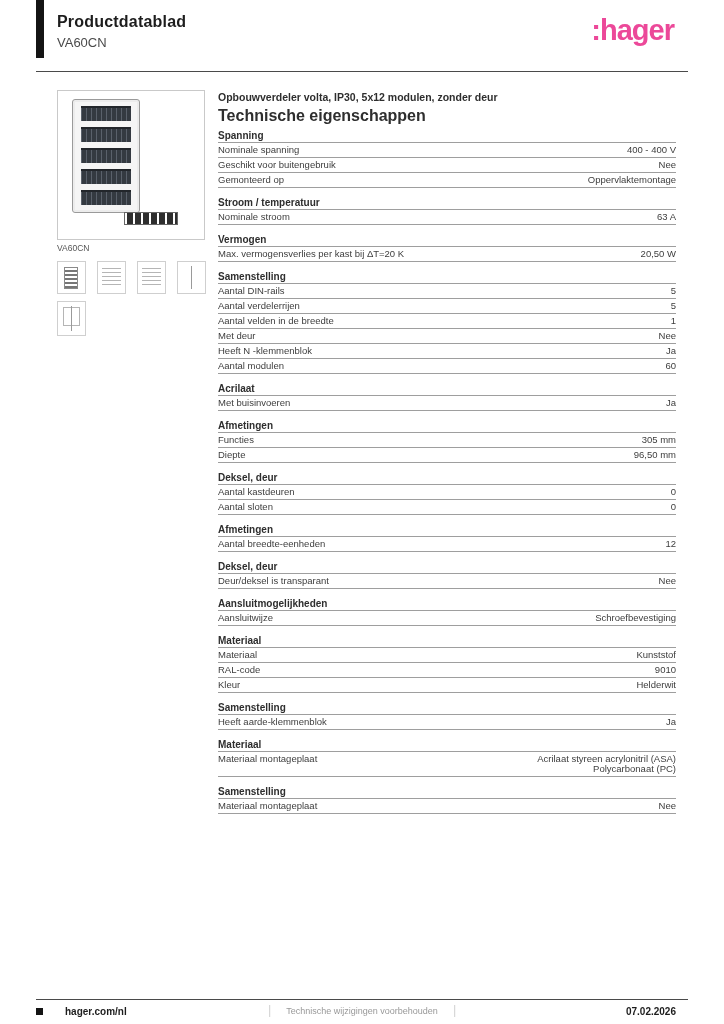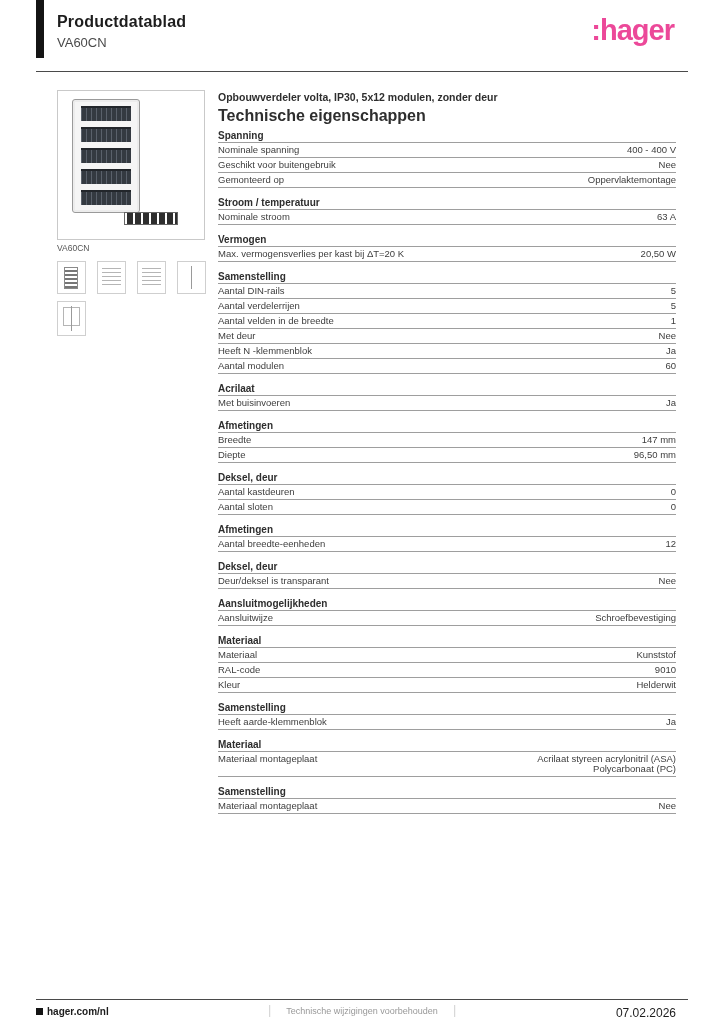--- a/index.html
+++ b/index.html
@@ -42,26 +42,26 @@
   .sections{margin-top:7px;}
   .sec-heading{margin-top:7px;padding:3px 0 1px;font-size:10px;line-height:10px;font-weight:bold;
                color:#2e2e2e;border-bottom:1px solid #9e9e9e;}
   .spec-row{display:flex;justify-content:space-between;gap:14px;padding:2px 0;font-size:9.5px;
             line-height:10px;border-bottom:1px solid #9e9e9e;color:#3d3d3d;align-items:flex-start;}
   .spec-label{text-align:left;}
   .spec-value{text-align:right;white-space:pre-line;flex-shrink:0;}
 
   
   .footer-rule{position:absolute;left:36px;top:999px;width:652px;height:1px;background:#4a4a4a;}
-  .footer-left{position:absolute;left:36px;top:1006px;display:flex;align-items:center;gap:4px;
+  .footer-left{position:absolute;left:36px;top:1006px;display:flex;align-items:center;gap:22px;
                font-size:10px;font-weight:bold;color:#1d1d1d;}
   .footer-bullet{width:7px;height:7px;background:#141414;display:inline-block;}
   .footer-center{position:absolute;left:50%;transform:translateX(-50%);top:1005px;font-size:9px;color:#999;
                  padding:1px 16px;border-left:1px solid #cfcfcf;border-right:1px solid #cfcfcf;}
-  .footer-right{position:absolute;right:48px;top:1006px;font-size:12px;font-weight:normal;color:#1d1d1d;}
+  .footer-right{position:absolute;right:48px;top:1006px;font-size:10px;font-weight:bold;color:#1d1d1d;}
 </style>
 </head>
 <body>
 
 <div class="page">
 
   <div class="accent-bar"></div>
   <div class="doc-title">Productdatablad</div>
   <div class="doc-subtitle">VA60CN</div>
   <div class="logo" style="color: #ec4899;">:hager</div>
@@ -150,22 +150,22 @@
           <span class="spec-label">Aantal modulen</span>
           <span class="spec-value">60</span>
         </div>
         <div class="sec-heading">Acrilaat</div>
         <div class="spec-row">
           <span class="spec-label">Met buisinvoeren</span>
           <span class="spec-value">Ja</span>
         </div>
         <div class="sec-heading">Afmetingen</div>
         <div class="spec-row">
-          <span class="spec-label">Breedte</span>
-          <span class="spec-value">147 mm</span>
+          <span class="spec-label">Functies</span>
+          <span class="spec-value">305 mm</span>
         </div>
         <div class="spec-row">
           <span class="spec-label">Diepte</span>
           <span class="spec-value">96,50 mm</span>
         </div>
         <div class="sec-heading">Deksel, deur</div>
         <div class="spec-row">
           <span class="spec-label">Aantal kastdeuren</span>
           <span class="spec-value">0</span>
         </div>

